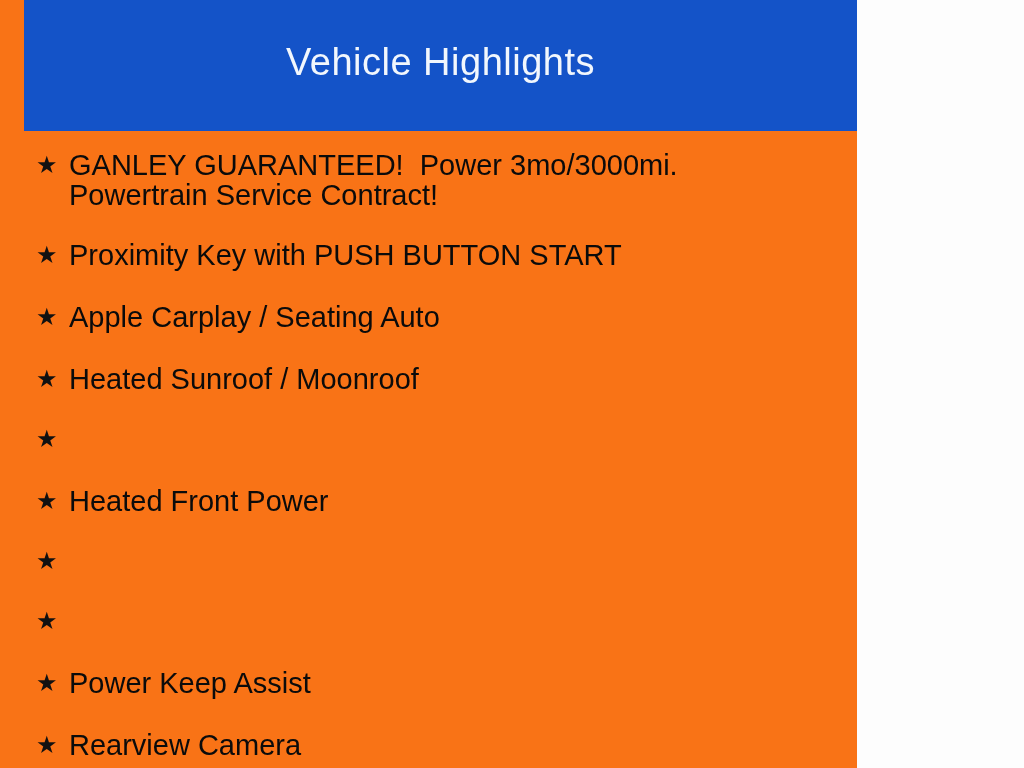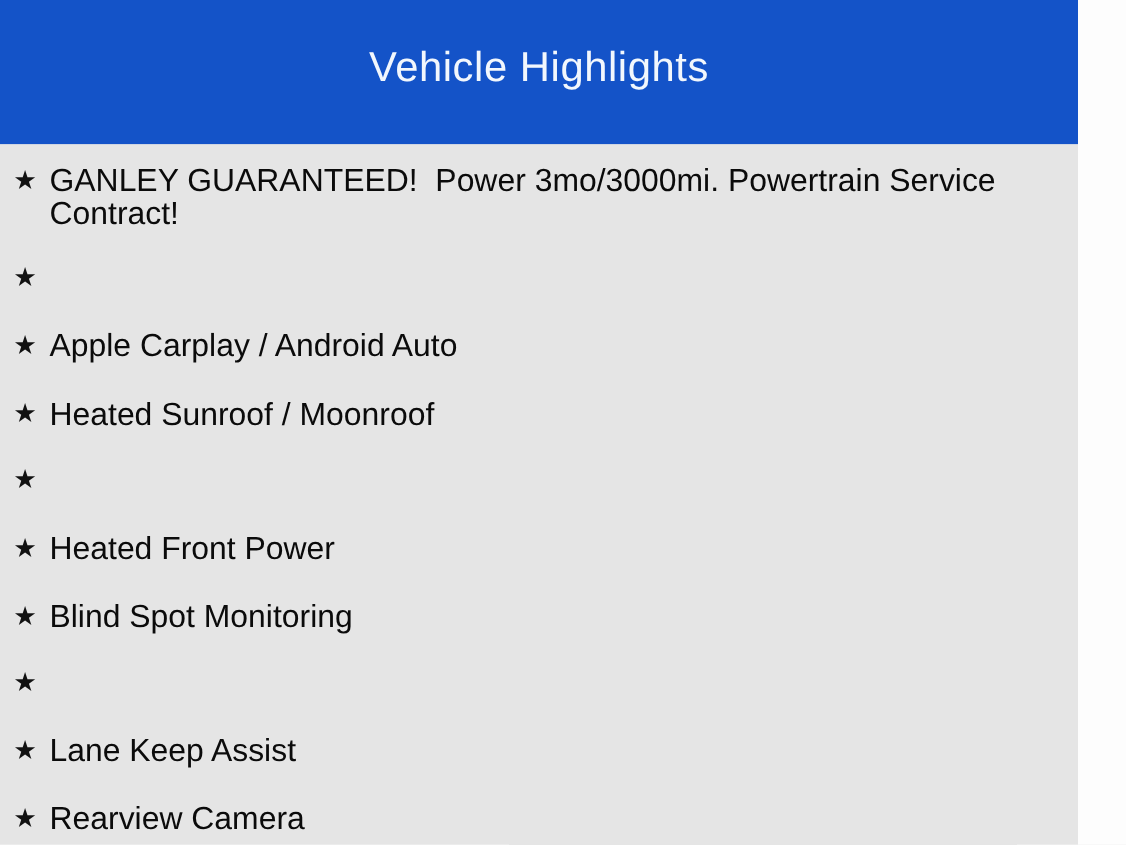--- a/index.html
+++ b/index.html
@@ -3,23 +3,24 @@
 <meta charset="utf-8">
 <style>
   * { margin: 0; padding: 0; box-sizing: border-box; }
   html, body { width: 1024px; height: 768px; }
   body {
     font-family: "Liberation Sans", sans-serif;
     background: #fdfdfd;
     overflow: hidden;
   }
   .slide {
-    width: 980px;
+    width: 857px;
     height: 768px;
-    background: #e5e5e5;
+    background: #f97316;
+    padding-left: 24px;
   }
   .header {
     width: 100%;
     height: 131px;
     background: #1453c8;
     display: flex;
     align-items: center;
     justify-content: center;
   }
   .title {
@@ -61,45 +62,45 @@
     <div class="title">Vehicle Highlights</div>
   </div>
 
   <ul class="features">
     <li class="feature">
       <span class="bullet">★</span>
       <span class="text">GANLEY GUARANTEED!  Power 3mo/3000mi. Powertrain Service Contract!</span>
     </li>
     <li class="feature">
       <span class="bullet">★</span>
+      <span class="text">Proximity Key with PUSH BUTTON START</span>
     </li>
     <li class="feature">
       <span class="bullet">★</span>
-      <span class="text">Apple Carplay / Android Auto</span>
+      <span class="text">Apple Carplay / Seating Auto</span>
     </li>
     <li class="feature">
       <span class="bullet">★</span>
       <span class="text">Heated Sunroof / Moonroof</span>
     </li>
     <li class="feature">
       <span class="bullet">★</span>
     </li>
     <li class="feature">
       <span class="bullet">★</span>
       <span class="text">Heated Front Power</span>
     </li>
     <li class="feature">
       <span class="bullet">★</span>
-      <span class="text">Blind Spot Monitoring</span>
     </li>
     <li class="feature">
       <span class="bullet">★</span>
     </li>
     <li class="feature">
       <span class="bullet">★</span>
-      <span class="text">Lane Keep Assist</span>
+      <span class="text">Power Keep Assist</span>
     </li>
     <li class="feature">
       <span class="bullet">★</span>
       <span class="text">Rearview Camera</span>
     </li>
   </ul>
 </div>
 
 </body></html>

